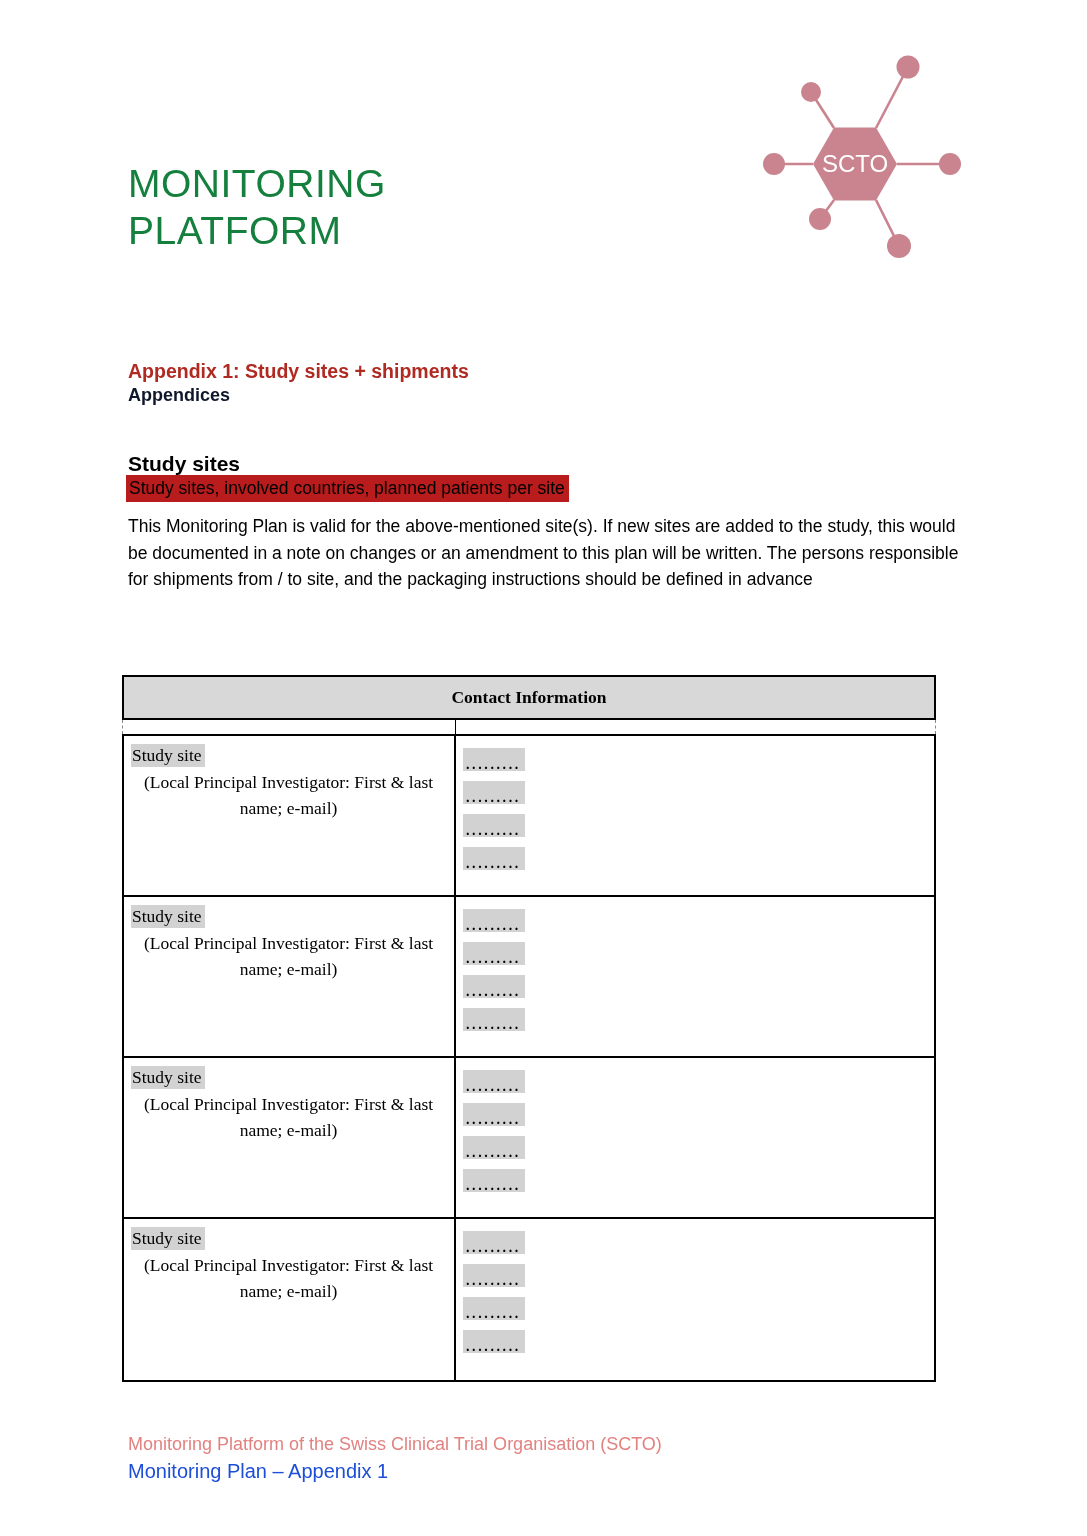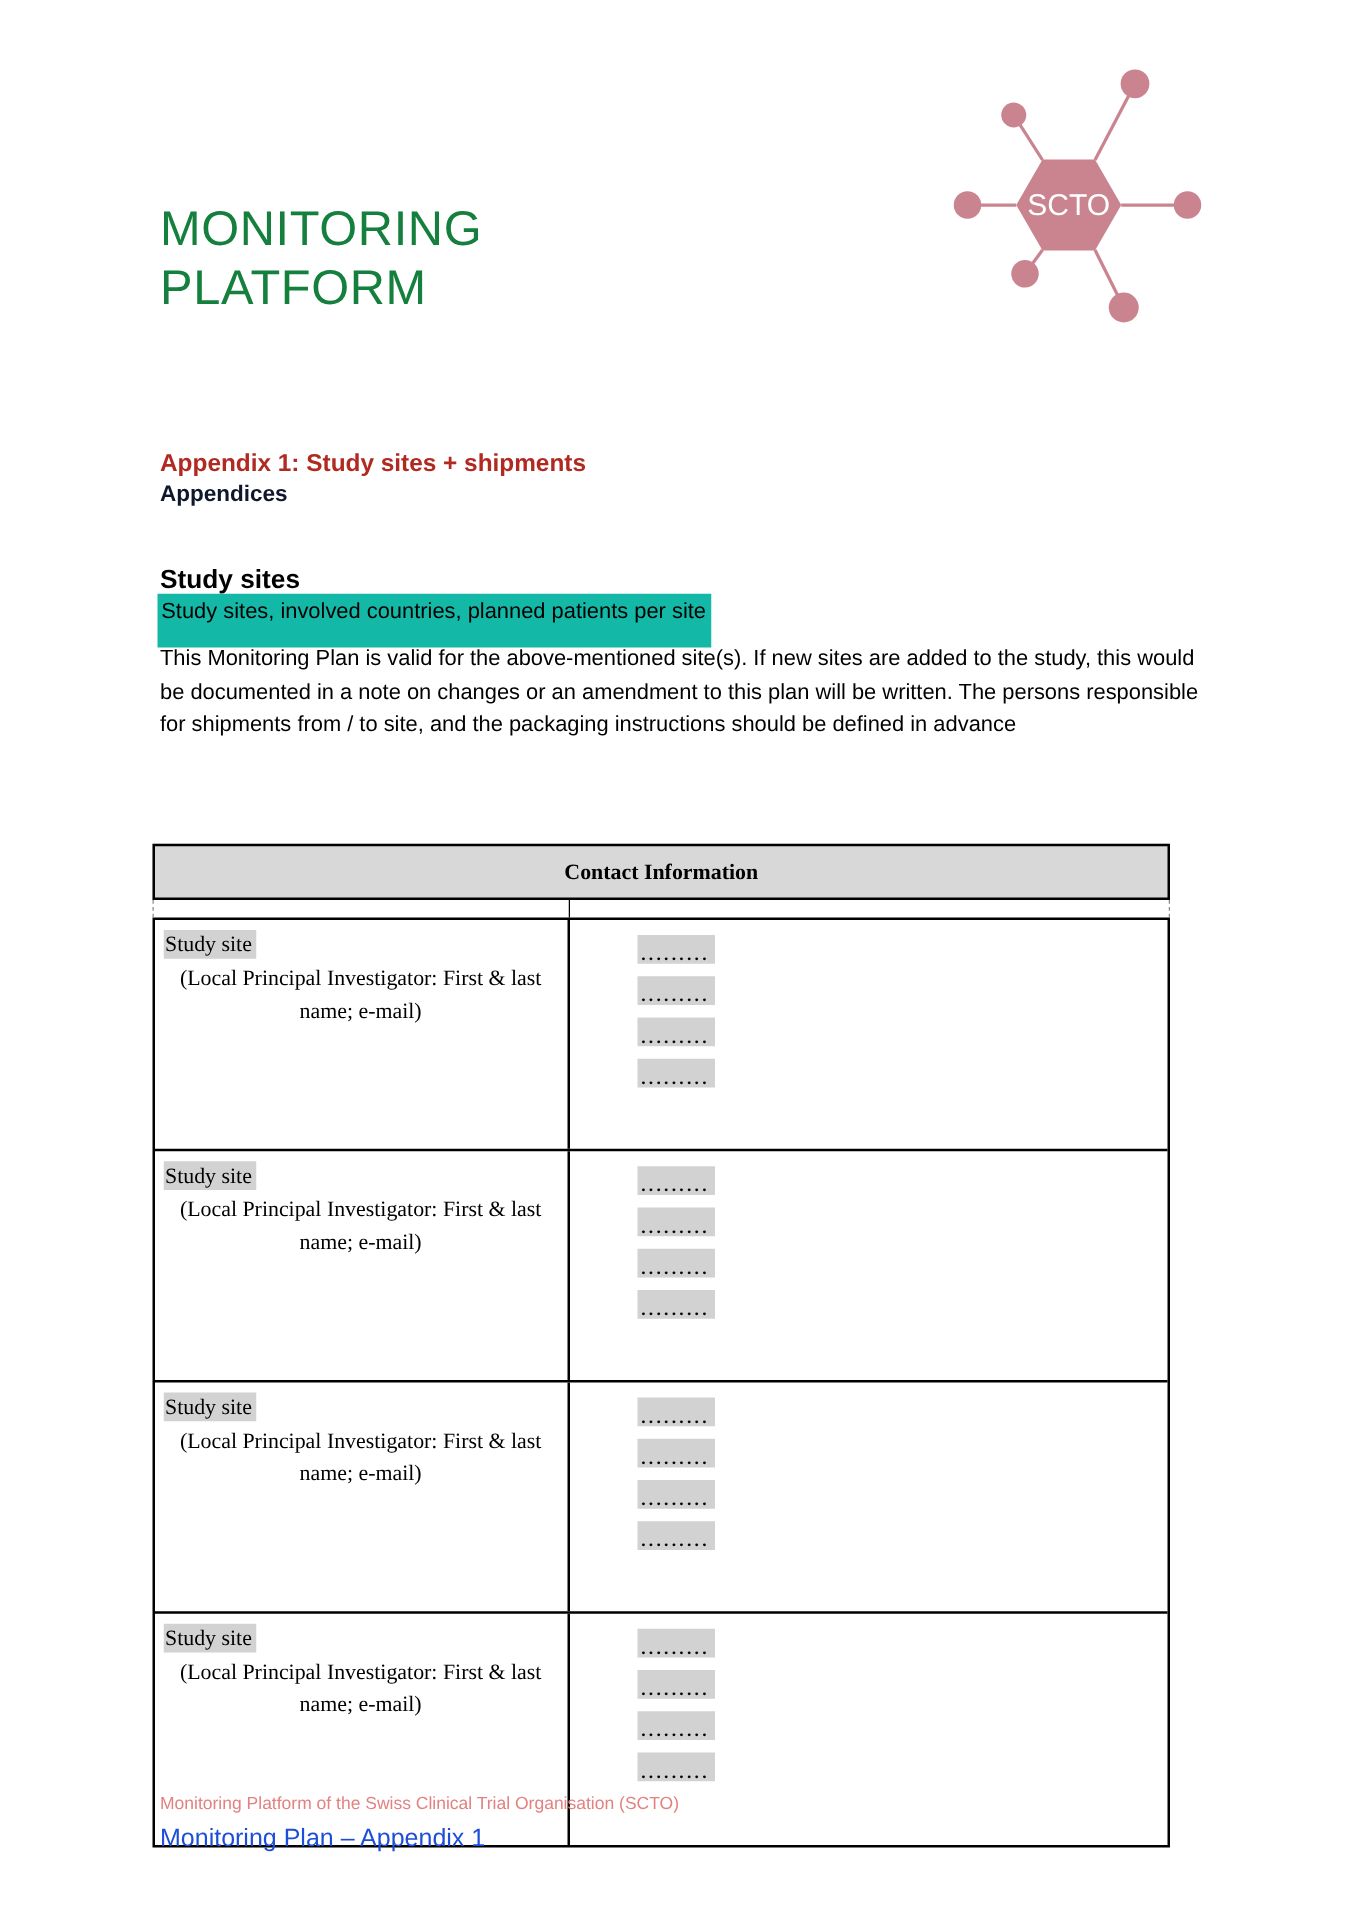--- a/index.html
+++ b/index.html
@@ -34,21 +34,21 @@
   }
   .h-studysites {
     position:absolute; left:128px; top:452px;
     font-size:21px; font-weight:bold; color:#000;
   }
   .highlight-line {
     position:absolute; left:126px; top:478px;
     font-size:17.5px; color:#000;
   }
   .highlight-line span {
-    background:#14b8a6; padding:3px 4px 20px 3px;text-align:center;
+    background:#b91c1c; padding:3px 4px 4px 3px;text-align:center;
   }
   .paragraph {
     position:absolute; left:128px; top:513px; width:832px;
     font-size:17.5px; line-height:26.5px; color:#000;
   }
 
   
   .ctable { position:absolute; left:122px; top:675px; width:814px;font-family:Liberation Serif, serif; }
   .t-header {
     height:45px; background:#d8d8d8;
@@ -58,21 +58,21 @@
   }
   .t-spacer {
     height:14px; position:relative;
     border-left:1px dashed #8a8a8a; border-right:1px dashed #8a8a8a;
   }
   .t-spacer .spacer-divider {
     position:absolute; left:332px; top:0; bottom:0;
     width:0; border-left:1.5px solid #000;
   }
   .t-body { border:2px solid #000; border-top:2px solid #000; }
-  .t-row { display:flex; height:185px; border-bottom:2px solid #000;gap:47px; }
+  .t-row { display:flex; height:161px; border-bottom:2px solid #000; }
   .t-row:last-child { border-bottom:none; }
   .cell-left {
     width:332px; border-right:2px solid #000;
     padding:6px 8px 0 7px;
     font-size:17.5px; line-height:26px;
   }
   .cell-left .hl { background:#d2d2d2; padding:1px 3px 2px 1px; }
   .cell-left .rest { margin-top:1px;text-align:center; }
   .cell-right { flex:1; padding:12px 0 0 7px; }
   .dot-block {
@@ -81,21 +81,21 @@
     display:flex; align-items:flex-end;
   }
   .dot-text {
     font-size:14px; font-weight:bold; letter-spacing:2.6px;
     line-height:12px; padding-left:3px; white-space:nowrap;
   }
 
   
   .footer-line1 {
     position:absolute; left:128px; top:1434px;
-    font-size:14px; color:#e28280;
+    font-size:18px; color:#e28280;
   }
   .footer-line2 {
     position:absolute; left:128px; top:1460px;
     font-size:20px; color:#1d4ed8;
   }
 </style>
 </head>
 <body>
 
 <div class="page">

